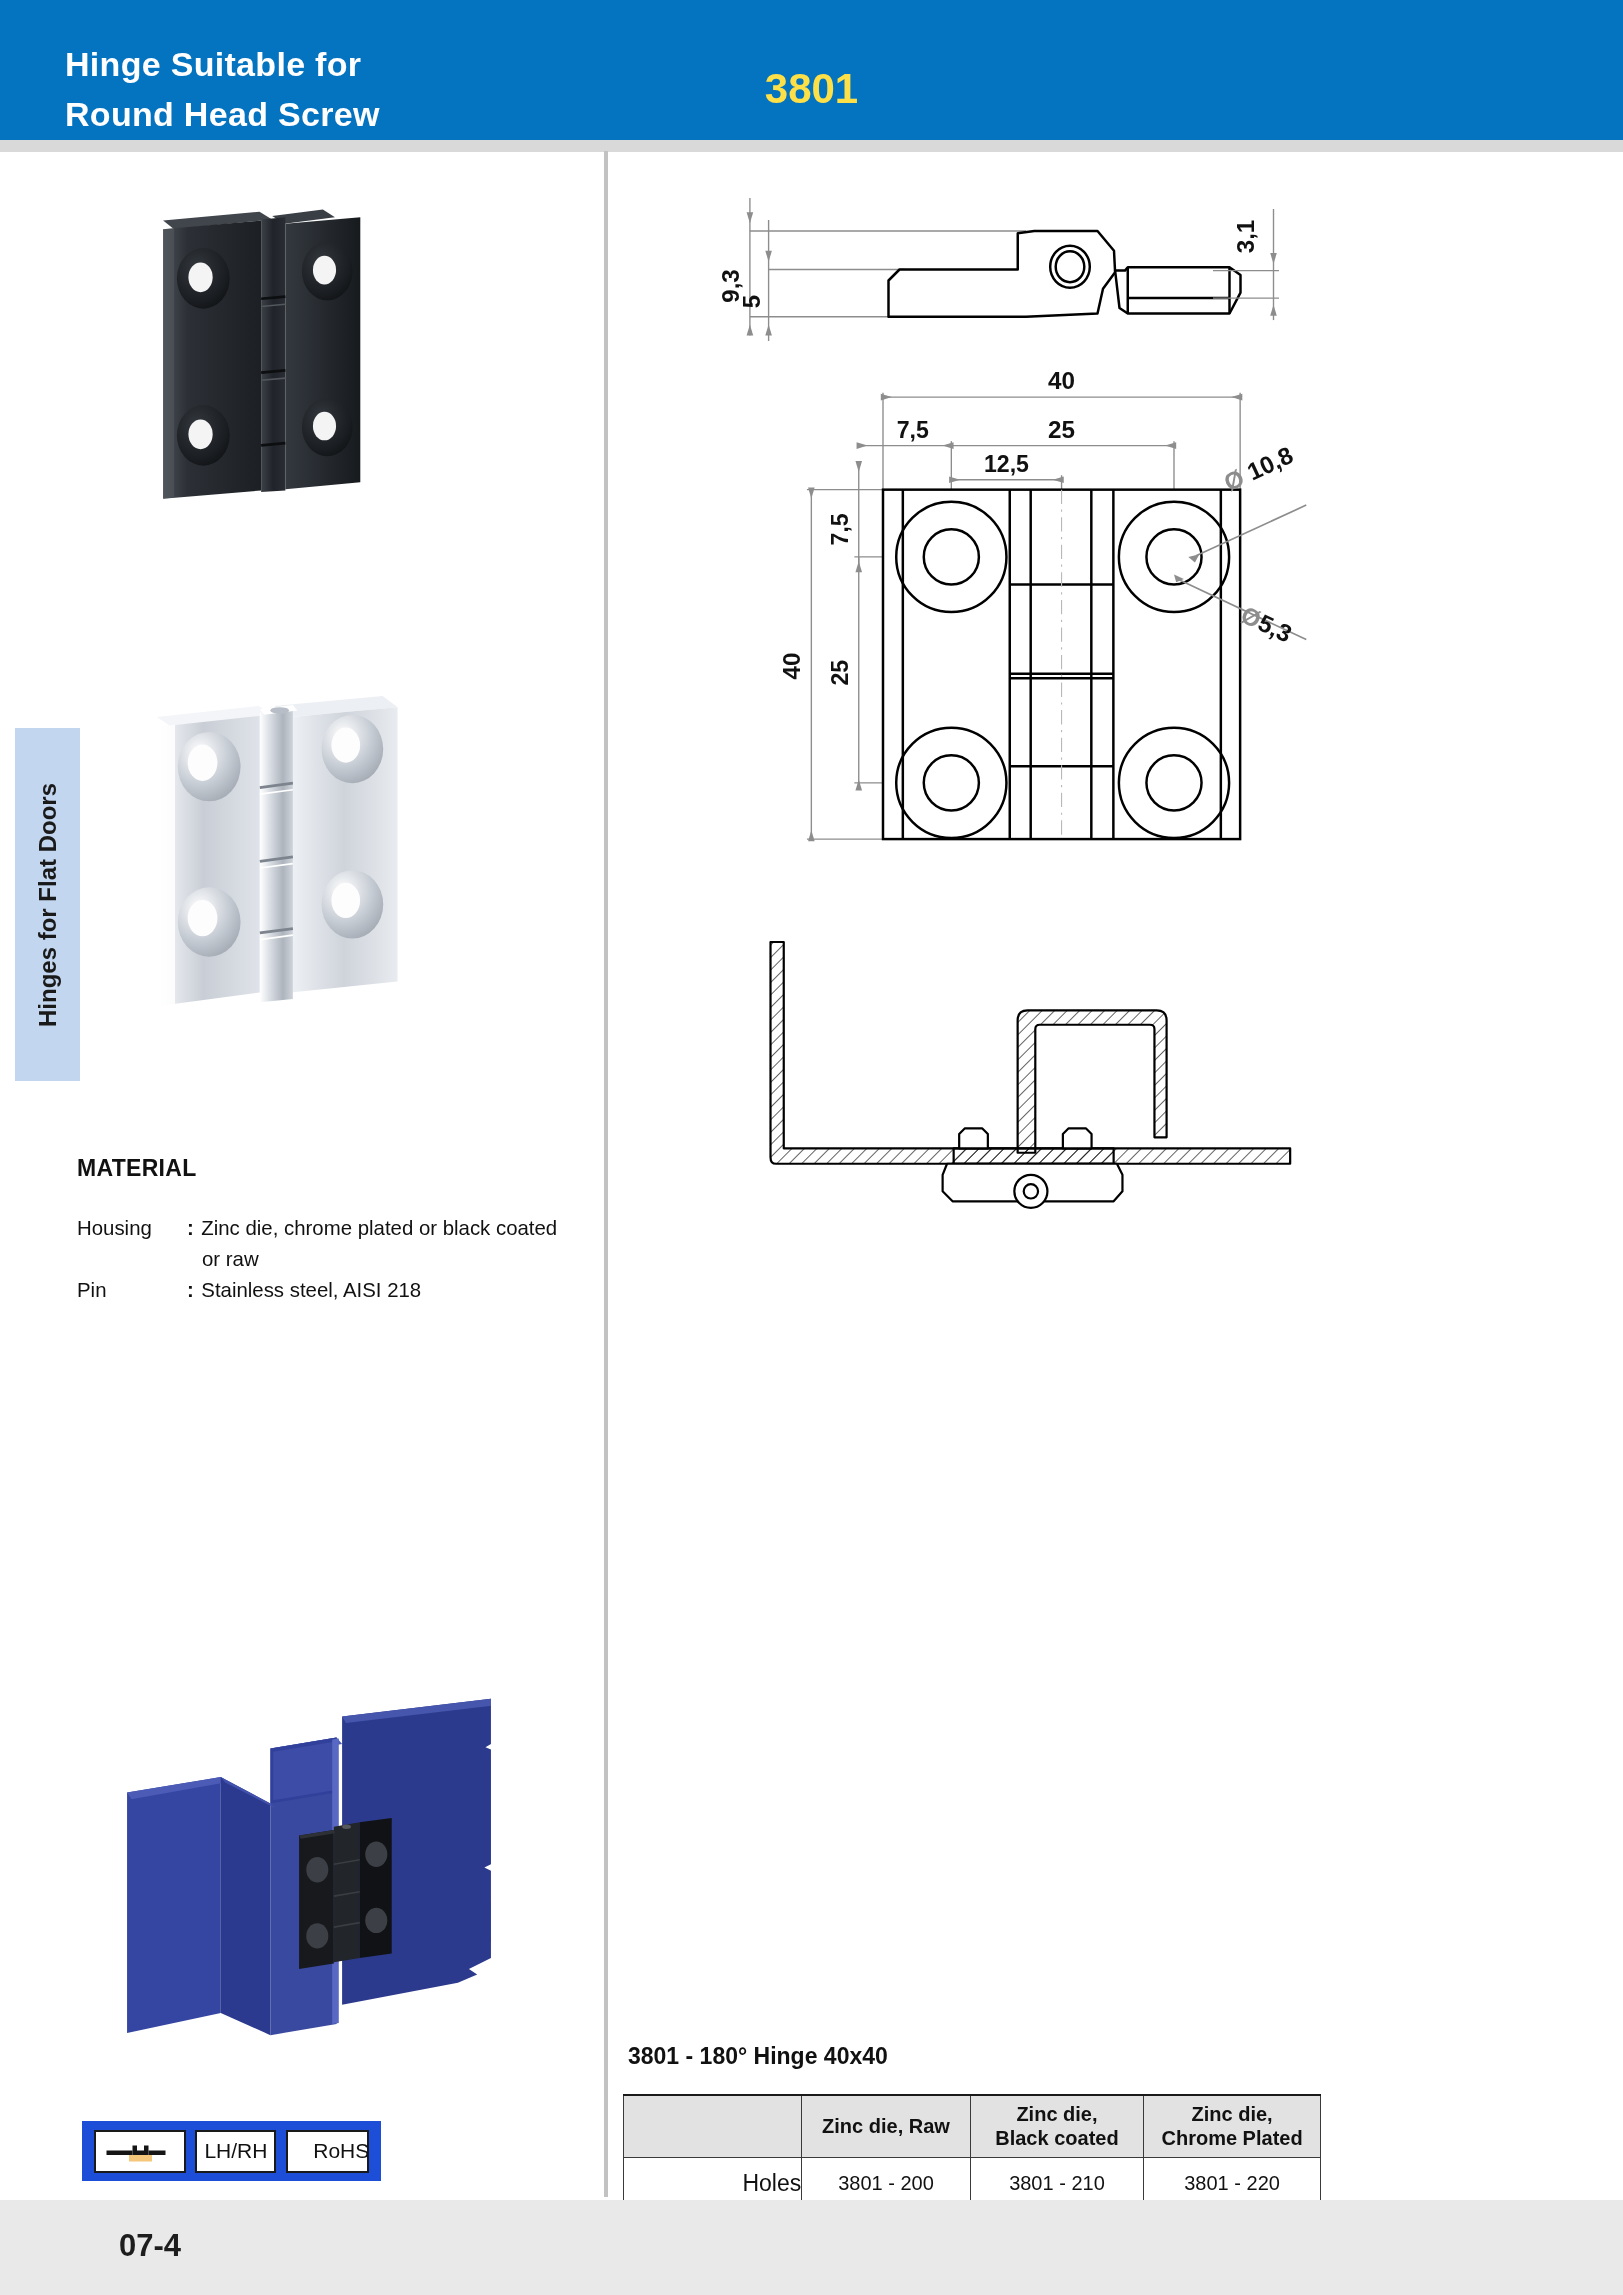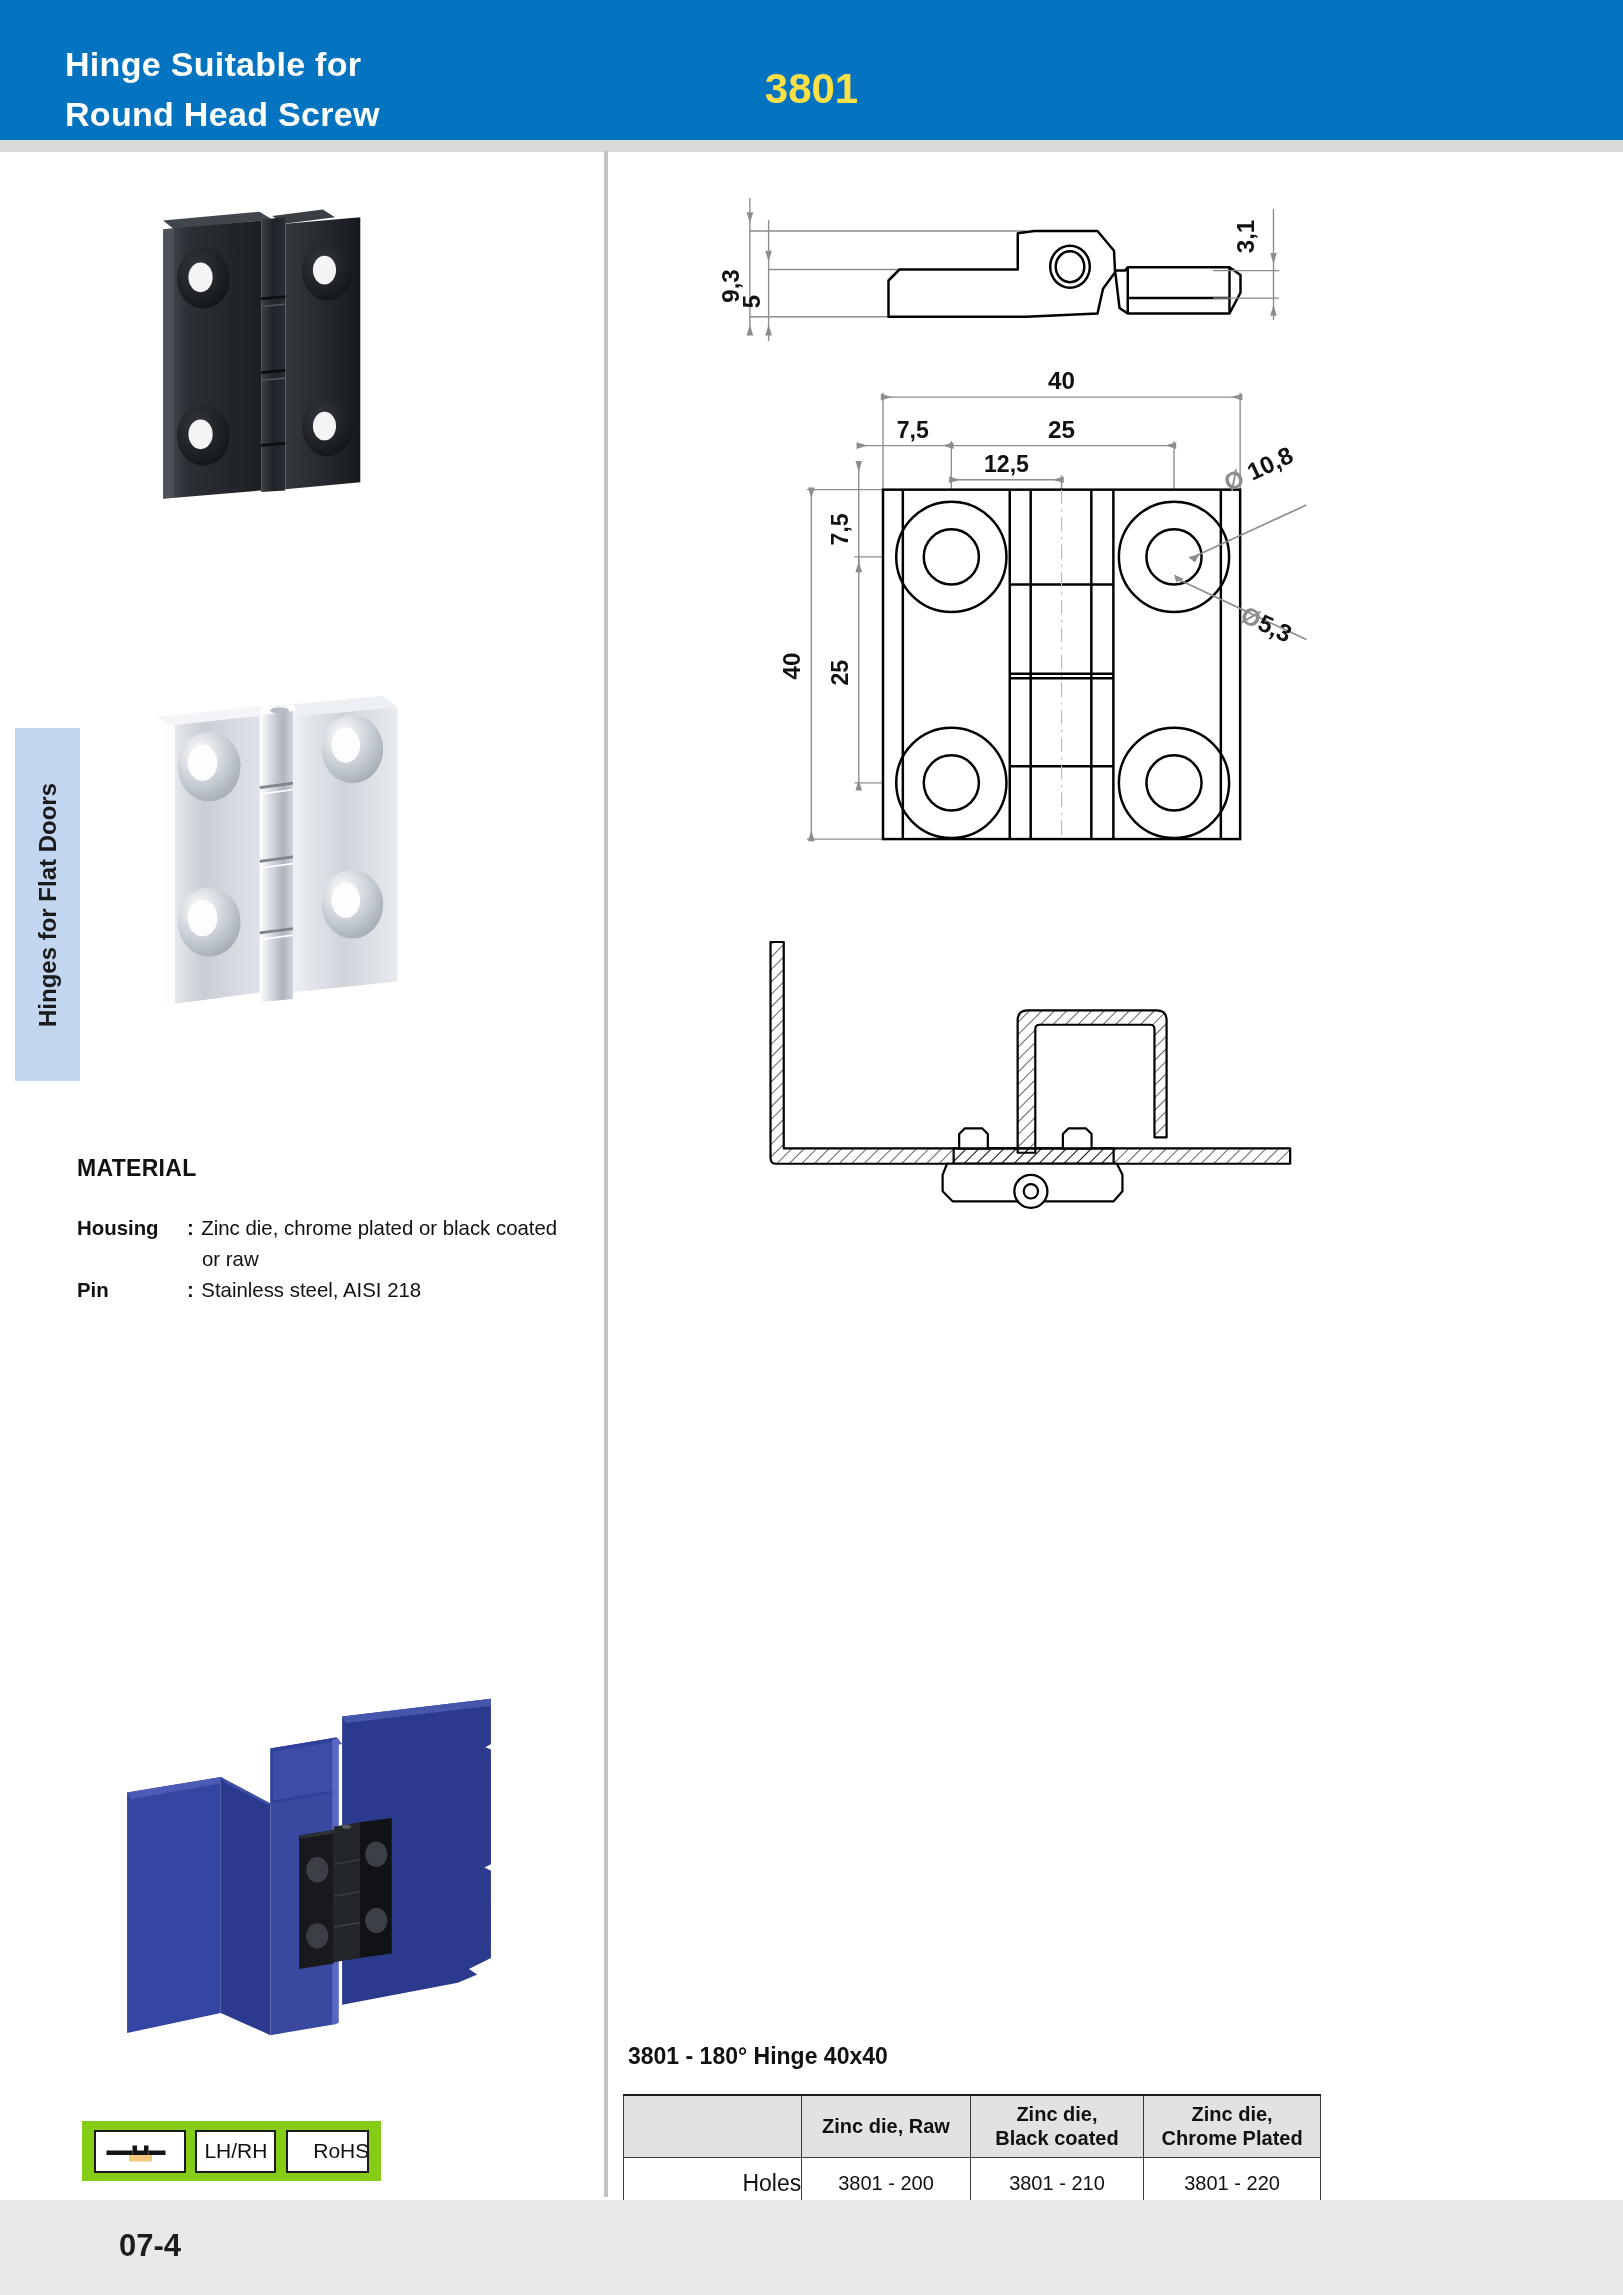--- a/index.html
+++ b/index.html
@@ -57,32 +57,32 @@
   
   .photo-chrome { position: absolute; left: 132px; top: 684px; width: 281px; height: 336px; }
 
   
   .material-head {
     position: absolute; left: 77px; top: 1155px;
     font-size: 23px; font-weight: bold; color: #111; letter-spacing: 0.3px;
   }
   .mat-rows { position: absolute; left: 77px; top: 1213px; width: 529px; }
   .mat-row { display: flex; font-size: 20.4px; color: #111; line-height: 31px; }
-  .mat-key { width: 110px; font-weight: bold; flex: 0 0 110px; }
+  .mat-key { width: 110px; font-weight: normal; flex: 0 0 110px; }
   .mat-colon { width: 14.3px; font-weight: bold; flex: 0 0 14.3px; }
   .mat-val { flex: 1 1 auto; }
   .mat-cont { padding-left: 125px; font-size: 20.4px; line-height: 31px; color:#111; }
 
   
   .illus-3d { position: absolute; left: 105px; top: 1682px; width: 397px; height: 403px; }
 
   
   .badge-bar {
     position: absolute; left: 82px; top: 2121px; width: 299px; height: 60px;
-    background: #84cc16; display: flex; align-items: center; padding-left: 12px; gap: 9.4px;
+    background: #1d4ed8; display: flex; align-items: center; padding-left: 12px; gap: 9.4px;
   }
   .badge {
     background: #ffffff; border: 2.8px solid #1a1a1a; height: 43px;
     display: flex; align-items: center; justify-content: center;
     font-size: 21px; font-weight: normal; color: #111;
   }
   .badge-icon { width: 92px; position: relative; }
   .badge-lh { width: 81px; }
   .badge-rohs { width: 83px; padding-left: 28px; }
 

